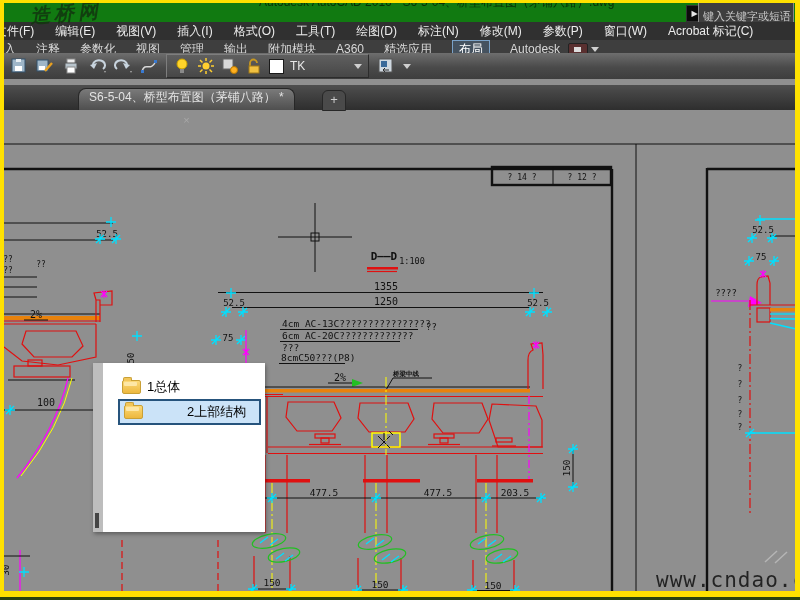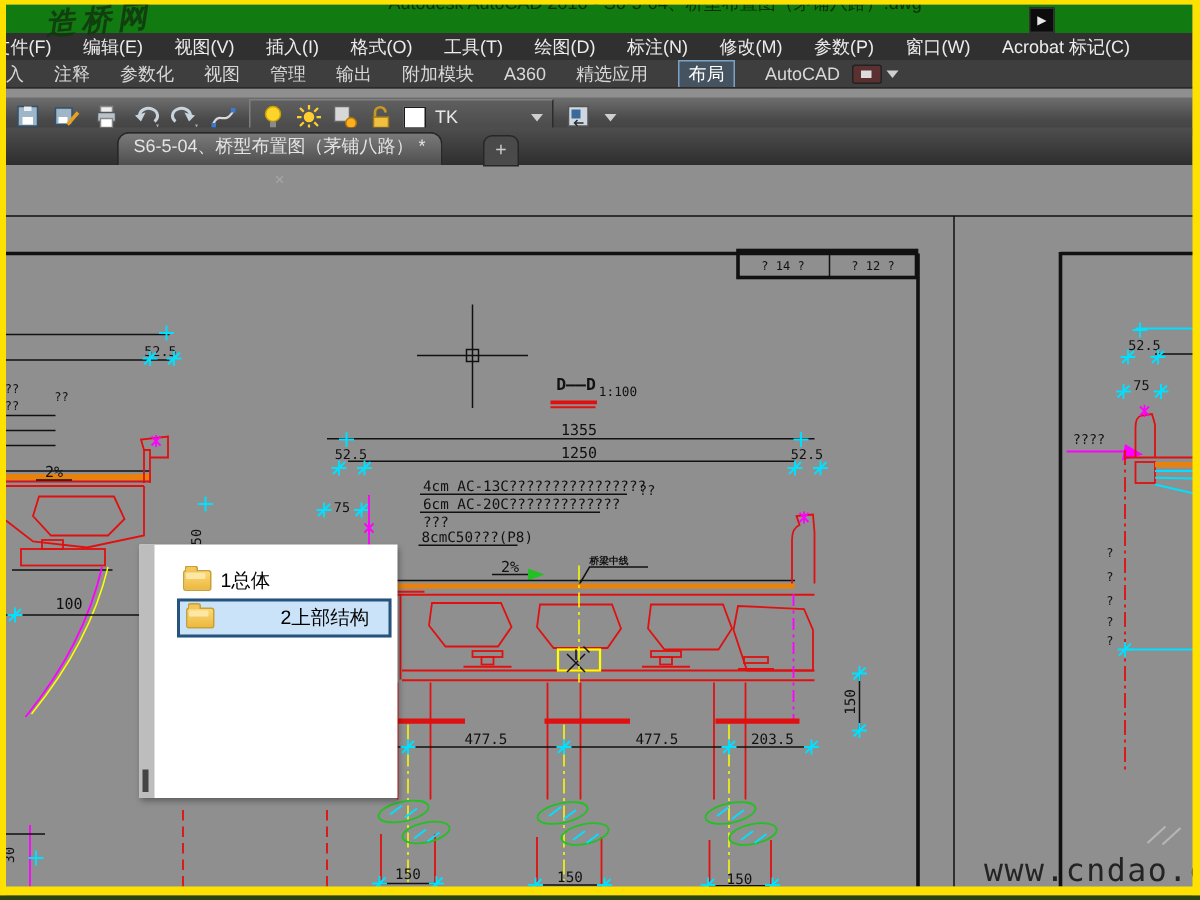--- a/index.html
+++ b/index.html
@@ -20,21 +20,21 @@
   .menubar span:first-child{margin-left:-9px;}
   .ribbontabs{position:absolute;left:4px;top:40px;right:5px;height:18px;background:#3e3e3e;z-index:2;
       display:flex;align-items:center;gap:20px;overflow:hidden;border-bottom:1px solid #2a2a2a;}
   .ribbontabs span{color:#d8d8d8;font-size:12px;white-space:nowrap;}
   .ribbontabs span:first-child{margin-left:-12px;}
   .ribbontabs span.active{background:#45525f;border:1px solid #7aa2c8;color:#fff;padding:0px 6px;text-align:right;}
   .rib-overflow{display:flex;align-items:center;gap:3px;}
   .rib-sq{width:18px;height:11px;background:#5a3030;border:1px solid #222;border-radius:2px;position:relative;}
   .rib-sq:after{content:"";position:absolute;left:5px;top:3px;width:7px;height:5px;background:#ddd;}
   .caret{width:0;height:0;border-left:4px solid transparent;border-right:4px solid transparent;border-top:5px solid #cfcfcf;}
-  .toolbar{position:absolute;left:4px;top:65px;right:5px;height:26px;z-index:2;
+  .toolbar{position:absolute;left:4px;top:53px;right:5px;height:26px;z-index:2;
       background:linear-gradient(#6e6e6e,#4a4a4a 55%,#3e3e3e);display:flex;align-items:center;gap:8px;padding-left:6px;}
   .tbi{width:18px;height:18px;position:relative;flex:0 0 auto;}
   .tb-grp{display:flex;align-items:center;gap:6px;height:22px;padding:0 6px;
       border:1px solid #7e7e7e;border-bottom-color:#2c2c2c;border-right-color:#2c2c2c;
       background:linear-gradient(#5f5f5f,#474747);}
   .swatch{width:13px;height:13px;background:#fff;border:1px solid #1a1a1a;}
   .layer-name{color:#e8e8e8;font-size:12px;width:58px;}
   .filetabs{position:absolute;left:4px;top:85px;right:5px;height:25px;z-index:2;
       background:linear-gradient(#4e4e4e,#2e2e2e);}
   .ftab{position:absolute;left:74px;top:3px;height:21px;border-radius:8px 8px 0 0;
@@ -316,20 +316,21 @@
       <use href="#tk" class="cyn" x="774" y="261"></use>
     <use href="#tk" class="cyn" x="750" y="433"></use>
 
     <path d="M765 562l12 -11M775 563l12 -11" stroke="#b5b5b5" stroke-width="1.5" fill="none"></path>
     <text class="wm" x="656" y="587" font-size="21" letter-spacing="1">www.cndao.com</text>
   </svg>
 
   <div class="titlebar">
     <div class="title-text">Autodesk AutoCAD 2016 - S6-5-04、桥型布置图（茅铺八路）.dwg</div>
     <div class="ic-arrow-btn">▶</div>
+    <div class="ic-search">键入关键字或短语</div>
   </div>
   <div class="brand-wm">造桥网</div>
 
   <div class="menubar">
     <span>文件(F)</span>
     <span>编辑(E)</span>
     <span>视图(V)</span>
     <span>插入(I)</span>
     <span>格式(O)</span>
     <span>工具(T)</span>
@@ -345,21 +346,21 @@
     <span>插入</span>
     <span>注释</span>
     <span>参数化</span>
     <span>视图</span>
     <span>管理</span>
     <span>输出</span>
     <span>附加模块</span>
     <span>A360</span>
     <span>精选应用</span>
     <span class="active">布局</span>
-    <span>AutoCAD</span>
+    <span>Autodesk</span>
     <span class="rib-overflow">
       <span class="rib-sq"></span>
       <span class="caret"></span>
     </span>
   </div>
 
   <div class="toolbar">
     <svg class="tbi" viewBox="0 0 18 18">
       <rect x="2" y="2" width="13" height="13" fill="#9fb6c8" stroke="#33506a"></rect>
       <rect x="5" y="9" width="7" height="5" fill="#fff"></rect>

